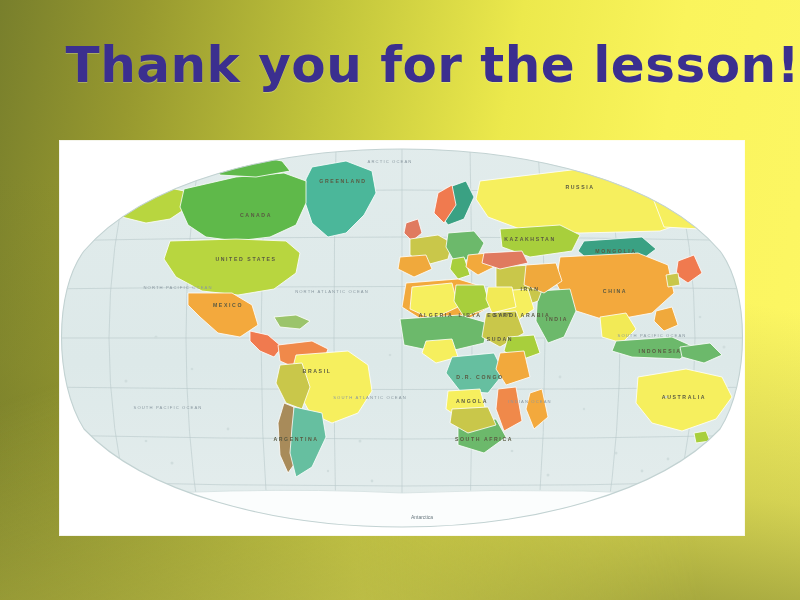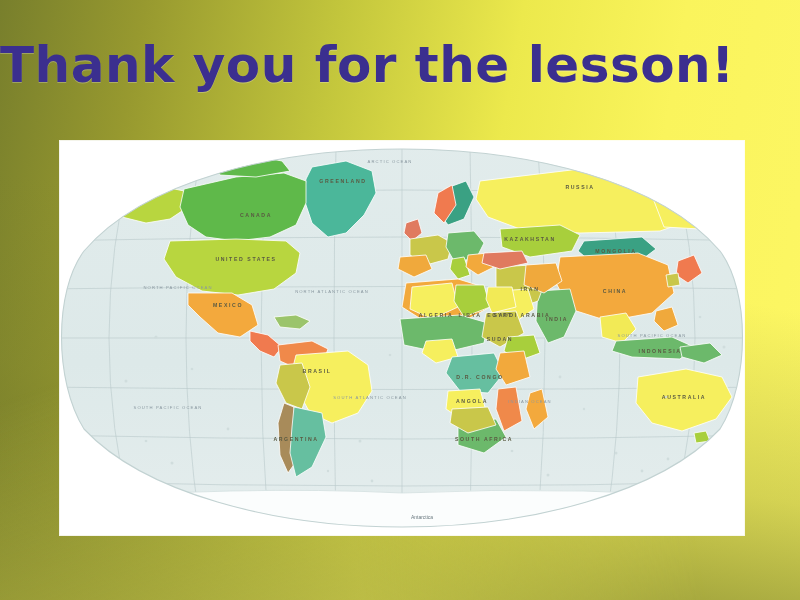--- a/index.html
+++ b/index.html
@@ -40,21 +40,21 @@
     -webkit-mask-image: linear-gradient(80deg, #000 0%, #000 40%, rgba(0,0,0,0) 78%);
             mask-image: linear-gradient(80deg, #000 0%, #000 40%, rgba(0,0,0,0) 78%);
   }
 
   
   #title {
     position: absolute;
     left: 0;
     top: 36px;
     width: 800px;
-    text-align: left;
+    text-align: right;
     z-index: 40;
     font-family: "DejaVu Sans", sans-serif;
     font-size: 50px;
     font-weight: 600;
     letter-spacing: 0.5px;
     color: #3b2f8f;
     text-shadow: 0 1px 0 rgba(255,255,255,0.25);
     white-space: nowrap;
   }
 

